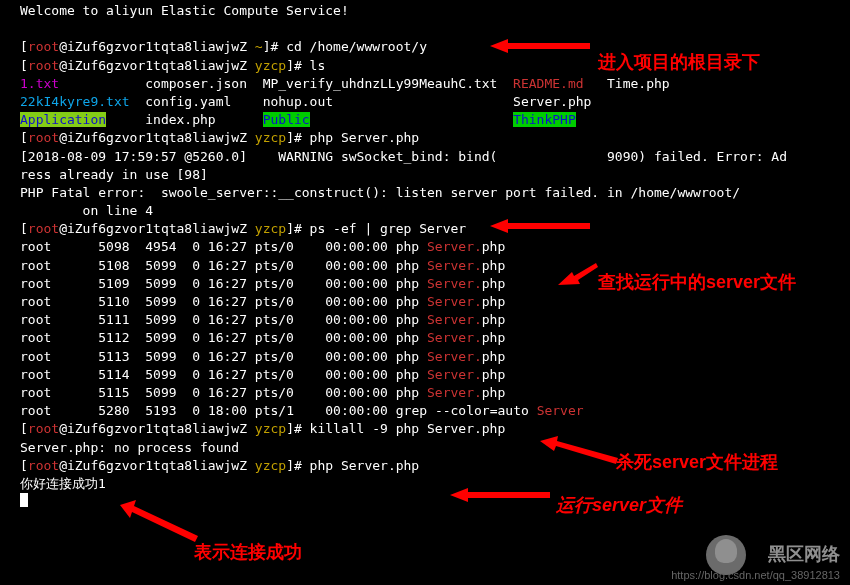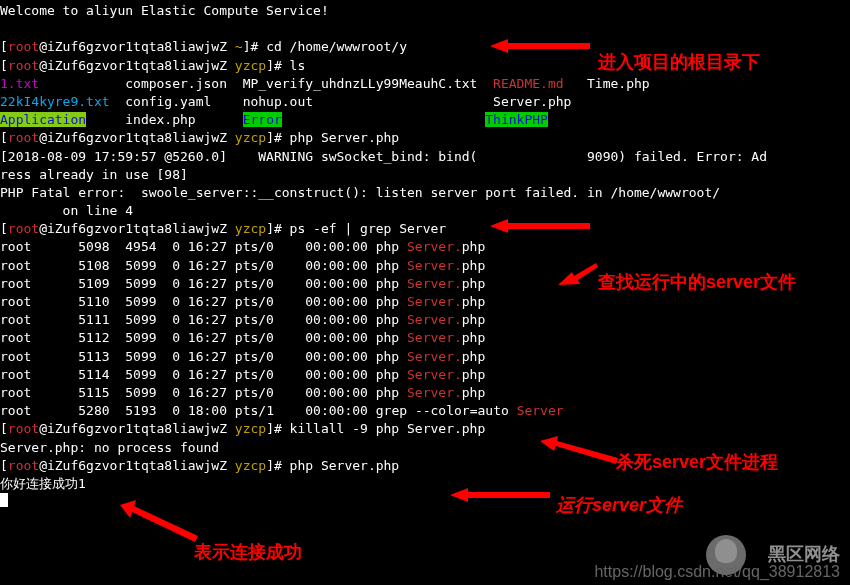--- a/index.html
+++ b/index.html
@@ -7,21 +7,21 @@
       background: #000;
       color: #fff;
       font-family: "Consolas", "Monaco", monospace;
       font-size: 13px;
       line-height: 1.4;
       width: 850px;
       height: 585px;
       overflow: hidden;
       position: relative;
     }
-    .terminal { padding: 2px 0; position: relative; z-index: 1; }
+    .terminal { padding: 2px 20px; position: relative; z-index: 1; }
     .line { white-space: pre; }
     .red { color: #cc3333; }
     .white { color: #ffffff; }
     .gold { color: #c2a000; }
     .cyan { color: #0ea5e9; }
     .magenta { color: #cc00cc; }
     .hl-green { background: #84cc16; color: #1010cc; }
     .hl-green2 { background: #00cc00; color: #1010cc; }
     .cursor { background: #fff; width: 8px; height: 14px; display: inline-block; }
     .annotation {
@@ -66,39 +66,39 @@
       color: #ccc;
       font-family: "Microsoft YaHei", sans-serif;
       font-size: 18px;
       font-weight: bold;
     }
     .url-wm {
       position: absolute;
       right: 10px;
       bottom: 2px;
       color: #666;
-      font-size: 16px;
+      font-size: 11px;
       font-family: sans-serif;
       z-index: 20;
     }
   </style>
 </head>
 <body>
 
 <div class="terminal">
   <div class="line">Welcome to aliyun Elastic Compute Service!</div>
   <div class="line"> </div>
 
   <div class="line"><span class="white">[</span><span class="red">root</span><span class="white">@</span><span class="white">iZuf6gzvor1tqta8liawjwZ</span> <span class="gold">~</span><span class="white">]#</span> <span>cd /home/wwwroot/y</span></div>
 
   <div class="line"><span class="white">[</span><span class="red">root</span><span class="white">@</span><span class="white">iZuf6gzvor1tqta8liawjwZ</span> <span class="gold">yzcp</span><span class="white">]#</span> <span>ls</span></div>
 
   <div class="line"><span class="magenta">1.txt</span>           <span>composer.json</span>  <span>MP_verify_uhdnzLLy99MeauhC.txt</span>  <span class="red">README.md</span>   <span>Time.php</span></div>
   <div class="line"><span class="cyan">22kI4kyre9.txt</span>  <span>config.yaml</span>    <span>nohup.out</span>                       <span>Server.php</span></div>
-  <div class="line"><span class="hl-green">Application</span>     <span>index.php</span>      <span class="hl-green2">Error</span>                          <span class="hl-green2">ThinkPHP</span></div>
+  <div class="line"><span class="hl-green">Application</span>     <span>index.php</span>      <span class="hl-green2">Public</span>                          <span class="hl-green2">ThinkPHP</span></div>
 
   <div class="line"><span class="white">[</span><span class="red">root</span><span class="white">@</span><span class="white">iZuf6gzvor1tqta8liawjwZ</span> <span class="gold">yzcp</span><span class="white">]#</span> <span>php Server.php</span></div>
   <div class="line">[2018-08-09 17:59:57 @5260.0]    WARNING swSocket_bind: bind(              9090) failed. Error: Ad</div>
   <div class="line">ress already in use [98]</div>
   <div class="line">PHP Fatal error:  swoole_server::__construct(): listen server port failed. in /home/wwwroot/</div>
   <div class="line">        on line 4</div>
 
   <div class="line"><span class="white">[</span><span class="red">root</span><span class="white">@</span><span class="white">iZuf6gzvor1tqta8liawjwZ</span> <span class="gold">yzcp</span><span class="white">]#</span> <span>ps -ef | grep Server</span></div>
 
   <div id="ps-rows">

